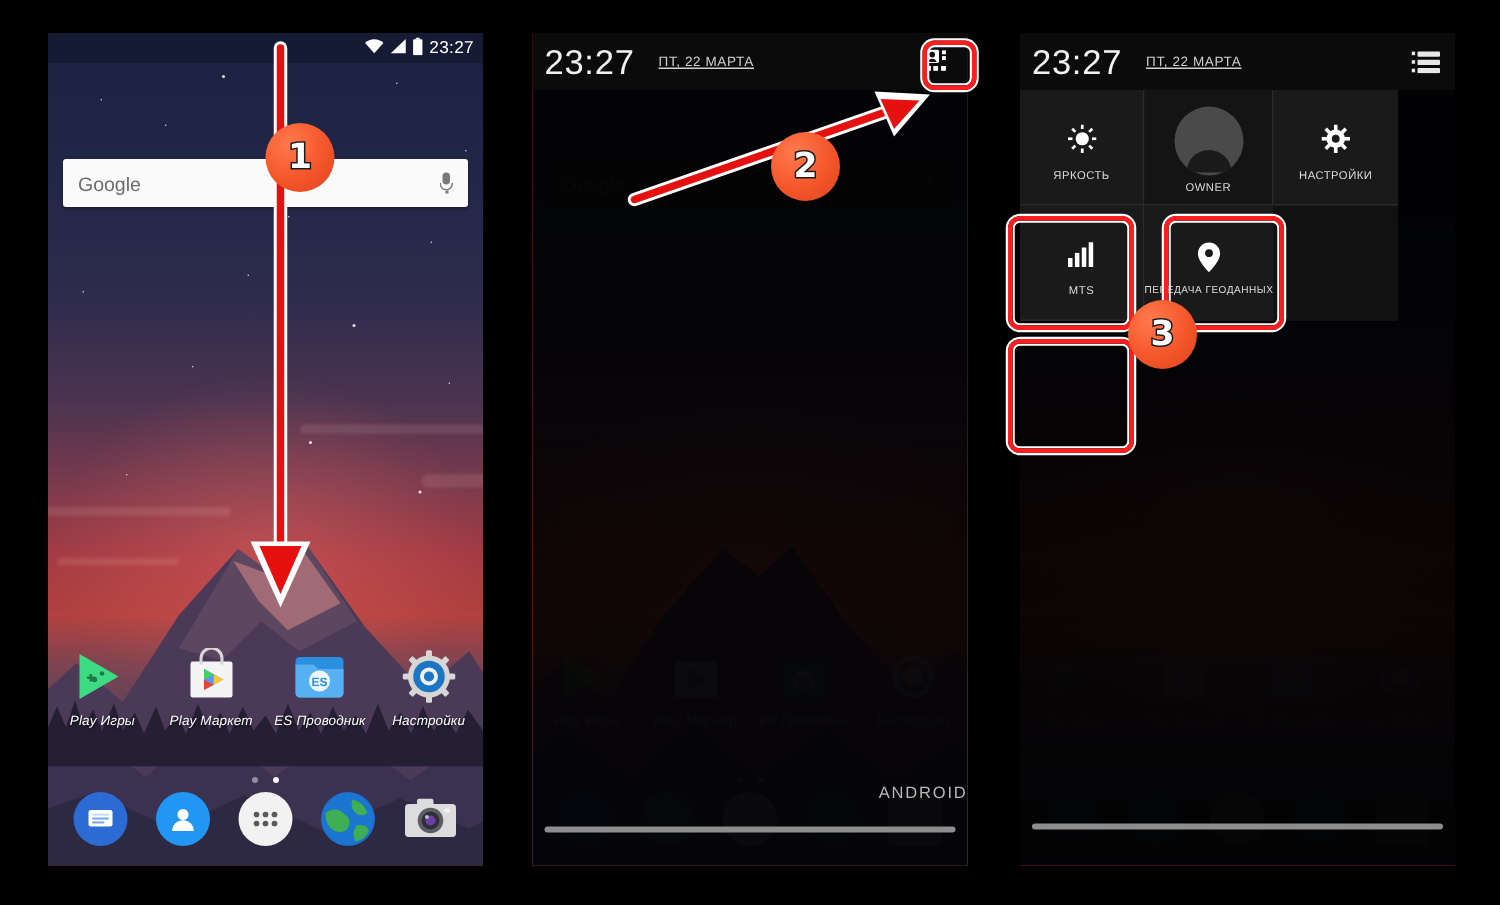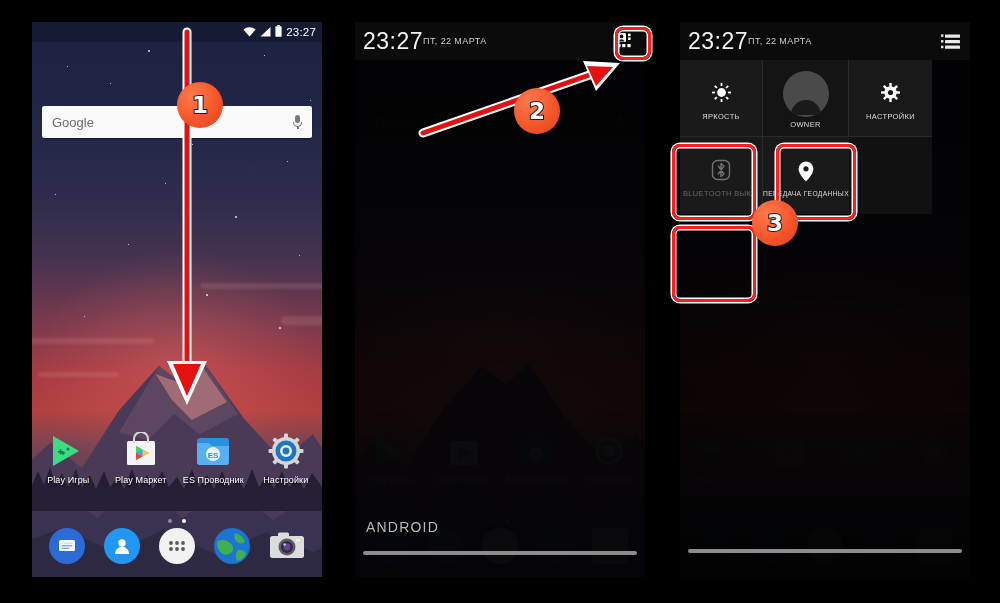--- a/index.html
+++ b/index.html
@@ -98,21 +98,21 @@
   
   .approw {
     position: absolute; left: 0; right: 0; top: 410px;
     display: flex; justify-content: space-around;
     z-index: 4;
   }
   .app { width: 66px; text-align: center; }
   .app .ic { width: 38px; height: 38px; margin: 0 auto 5px; position: relative; }
   .app .lbl {
     font-size: 9px; color: #fff; text-shadow: 0 1px 2px rgba(0,0,0,.85);
-    white-space: nowrap; letter-spacing: .1px;
+    white-space: nowrap; letter-spacing: .1px; font-style: italic;
   }
 
   .dots { position: absolute; left: 0; right: 0; top: 487px; text-align: center; z-index: 4; }
   .dots span { display: inline-block; width: 4px; height: 4px; border-radius: 50%; background: rgba(255,255,255,.45); margin: 0 3px; }
   .dots span.on { background: rgba(255,255,255,.95); }
 
   .dock {
     position: absolute; left: 0; right: 0; bottom: 8px; height: 46px;
     display: flex; align-items: center; justify-content: space-around; padding: 0 8px;
     z-index: 4;
@@ -126,21 +126,21 @@
   .dim { position: absolute; inset: 0; background: rgba(0,0,0,0.90); z-index: 6; }
   .dim2 { position: absolute; inset: 0; background: rgba(0,0,0,0.93); z-index: 6; }
 
   
   .shade-head {
     position: absolute; top: 0; left: 0; right: 0; height: 38px;
     background: #0b0b0b; z-index: 8;
     display: flex; align-items: center; padding: 0 8px;
   }
   .shade-time { color: #f2f2f2; font-size: 23px; font-weight: 300; letter-spacing: .5px; line-height: 1; }
-  .shade-date { color: #cfcfcf; font-size: 9px; margin-left: 0; letter-spacing: .4px; }
+  .shade-date { color: #cfcfcf; font-size: 9px; margin-left: 16px; letter-spacing: .4px; text-decoration: underline; }
   .shade-btn { margin-left: auto; width: 24px; height: 24px; display:flex; align-items:center; justify-content:center; }
 
   
   .qs {
     position: absolute; top: 38px; left: 0; width: 252px;
     z-index: 9;
     background: #111;
     display: grid; grid-template-columns: repeat(3, 1fr);
   }
   .qs-tile {
@@ -162,21 +162,21 @@
   }
   .avatar::after {
     content: ''; position: absolute; left: 50%; transform: translateX(-50%);
     bottom: 2px; width: 30px; height: 15px; border-radius: 15px 15px 0 0; background: #1a1a1a;
   }
   .qs-tile.user .qs-lbl { color: #d8d8d8; }
 
   
   .androidbrand {
     position: absolute; left: 11px; right: 0; bottom: 42px;
-    text-align: left; color: #b9b9b9; font-size: 14px; letter-spacing: 1.2px;
+    text-align: right; color: #b9b9b9; font-size: 11px; letter-spacing: 1.2px;
     z-index: 10;
   }
   .handle {
     position: absolute; left: 8px; right: 8px; bottom: 22px; height: 4px;
     background: #8d8d8d; border-radius: 2px; z-index: 10;
   }
 
   
   .anno { position: absolute; inset: 0; z-index: 30; pointer-events: none; }
   .badge {
@@ -638,32 +638,36 @@
                 <rect x="0" y="8.3" width="4" height="2.4" transform="rotate(45 9.5 9.5)"></rect>
                 <rect x="15" y="8.3" width="4" height="2.4" transform="rotate(45 9.5 9.5)"></rect>
               </g>
               <circle cx="9.5" cy="9.5" r="2.6" fill="#1a1a1a"></circle>
             </svg>
           </div>
           <div class="qs-lbl">НАСТРОЙКИ</div>
         </div>
 
 
-
-
-
-        <div class="qs-tile off" style="border-bottom:none">
+        <div class="qs-tile">
           <div class="qs-ic">
-            <svg width="20" height="22" viewBox="0 0 20 22">
-              <rect x="1.5" y="1.5" width="17" height="19" rx="5" fill="none" stroke="#fff" stroke-width="1.4"></rect>
-              <path d="M7 6.6 L13 15 L10 17.4 L10 4.6 L13 7 L7 15.4" fill="none" stroke="#fff" stroke-width="1.4" stroke-linejoin="round"></path>
-            </svg>
-          </div>
-          <div class="qs-lbl">BLUETOOTH ВЫКЛ.</div>
-        </div>
+            <svg width="19" height="17" viewBox="0 0 19 17">
+              <g fill="#fff">
+                <rect x="0" y="11" width="3" height="6"></rect>
+                <rect x="4.6" y="7.6" width="3" height="9.4"></rect>
+                <rect x="9.2" y="4" width="3" height="13"></rect>
+                <rect x="13.8" y="0.5" width="3" height="16.5"></rect>
+              </g>
+            </svg>
+          </div>
+          <div class="qs-lbl">MTS</div>
+        </div>
+
+
+
 
         <div class="qs-tile" style="border-right:none;border-bottom:none">
           <div class="qs-ic">
             <svg width="16" height="21" viewBox="0 0 16 21">
               <path d="M8 0.6 A7.4 7.4 0 0 0 0.6 8 C0.6 13.4 8 20.4 8 20.4 C8 20.4 15.4 13.4 15.4 8 A7.4 7.4 0 0 0 8 0.6 Z" fill="#fff"></path>
               <circle cx="8" cy="7.8" r="2.6" fill="#1a1a1a"></circle>
             </svg>
           </div>
           <div class="qs-lbl" style="font-size:6.7px">ПЕРЕДАЧА ГЕОДАННЫХ</div>
         </div>

